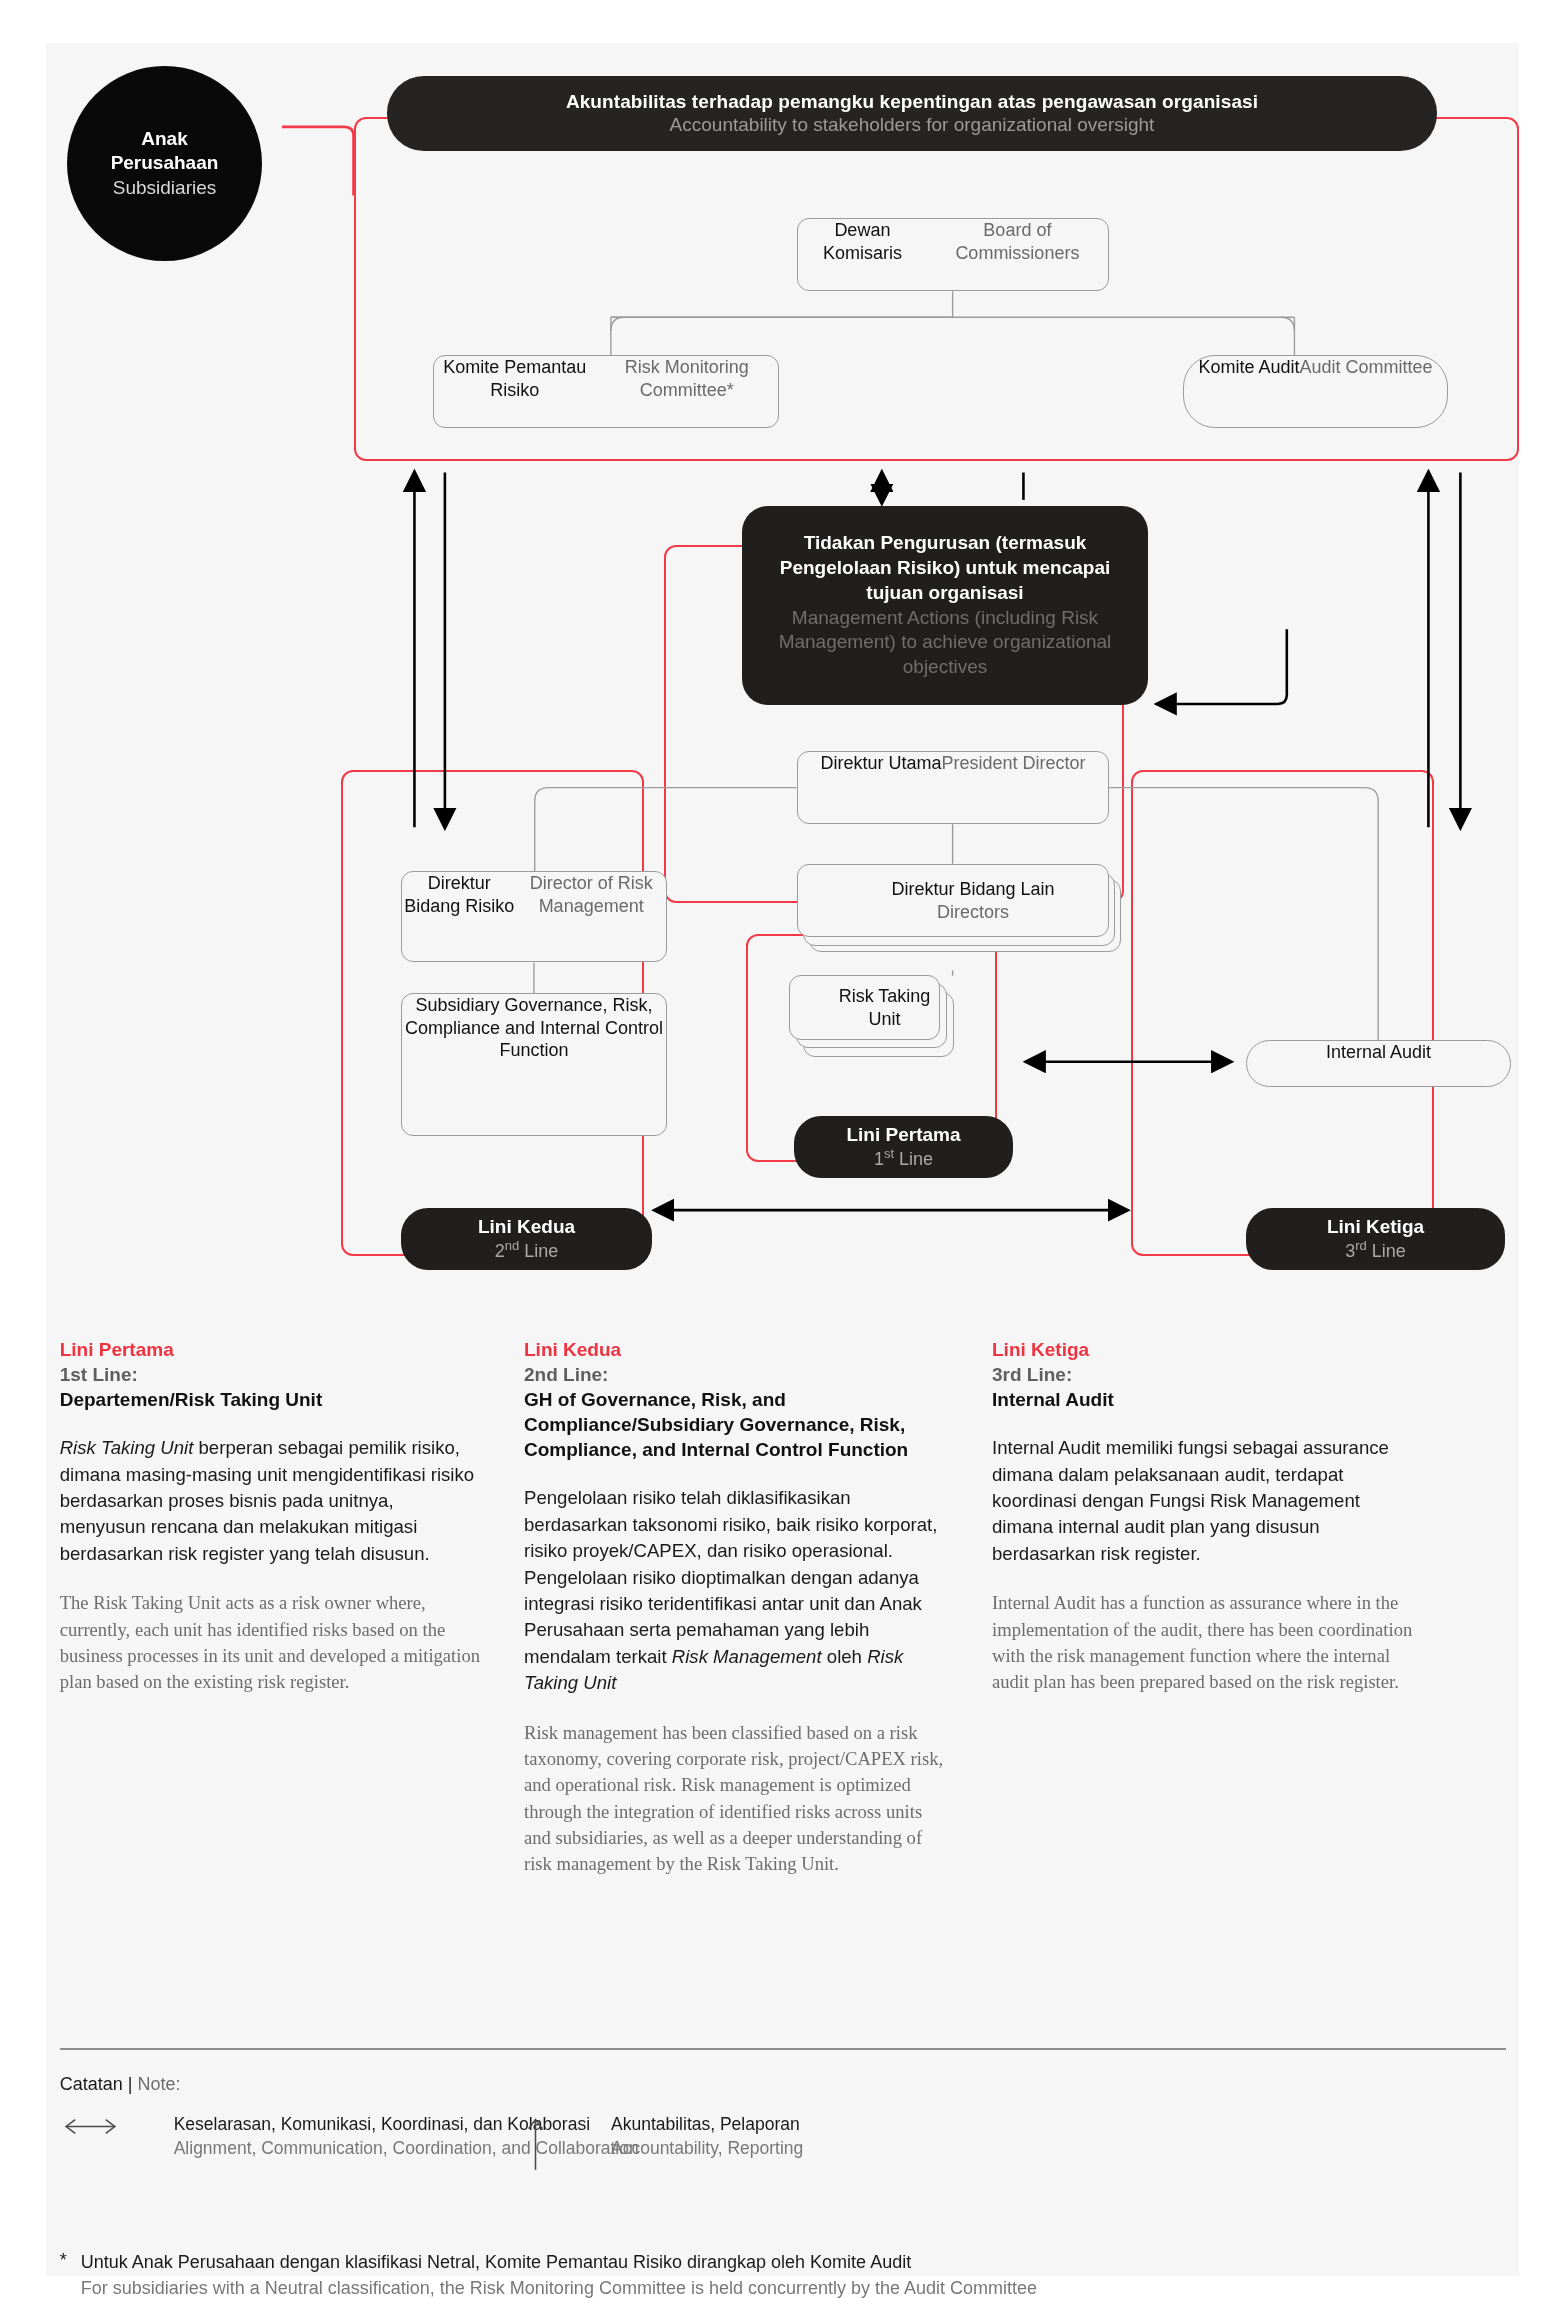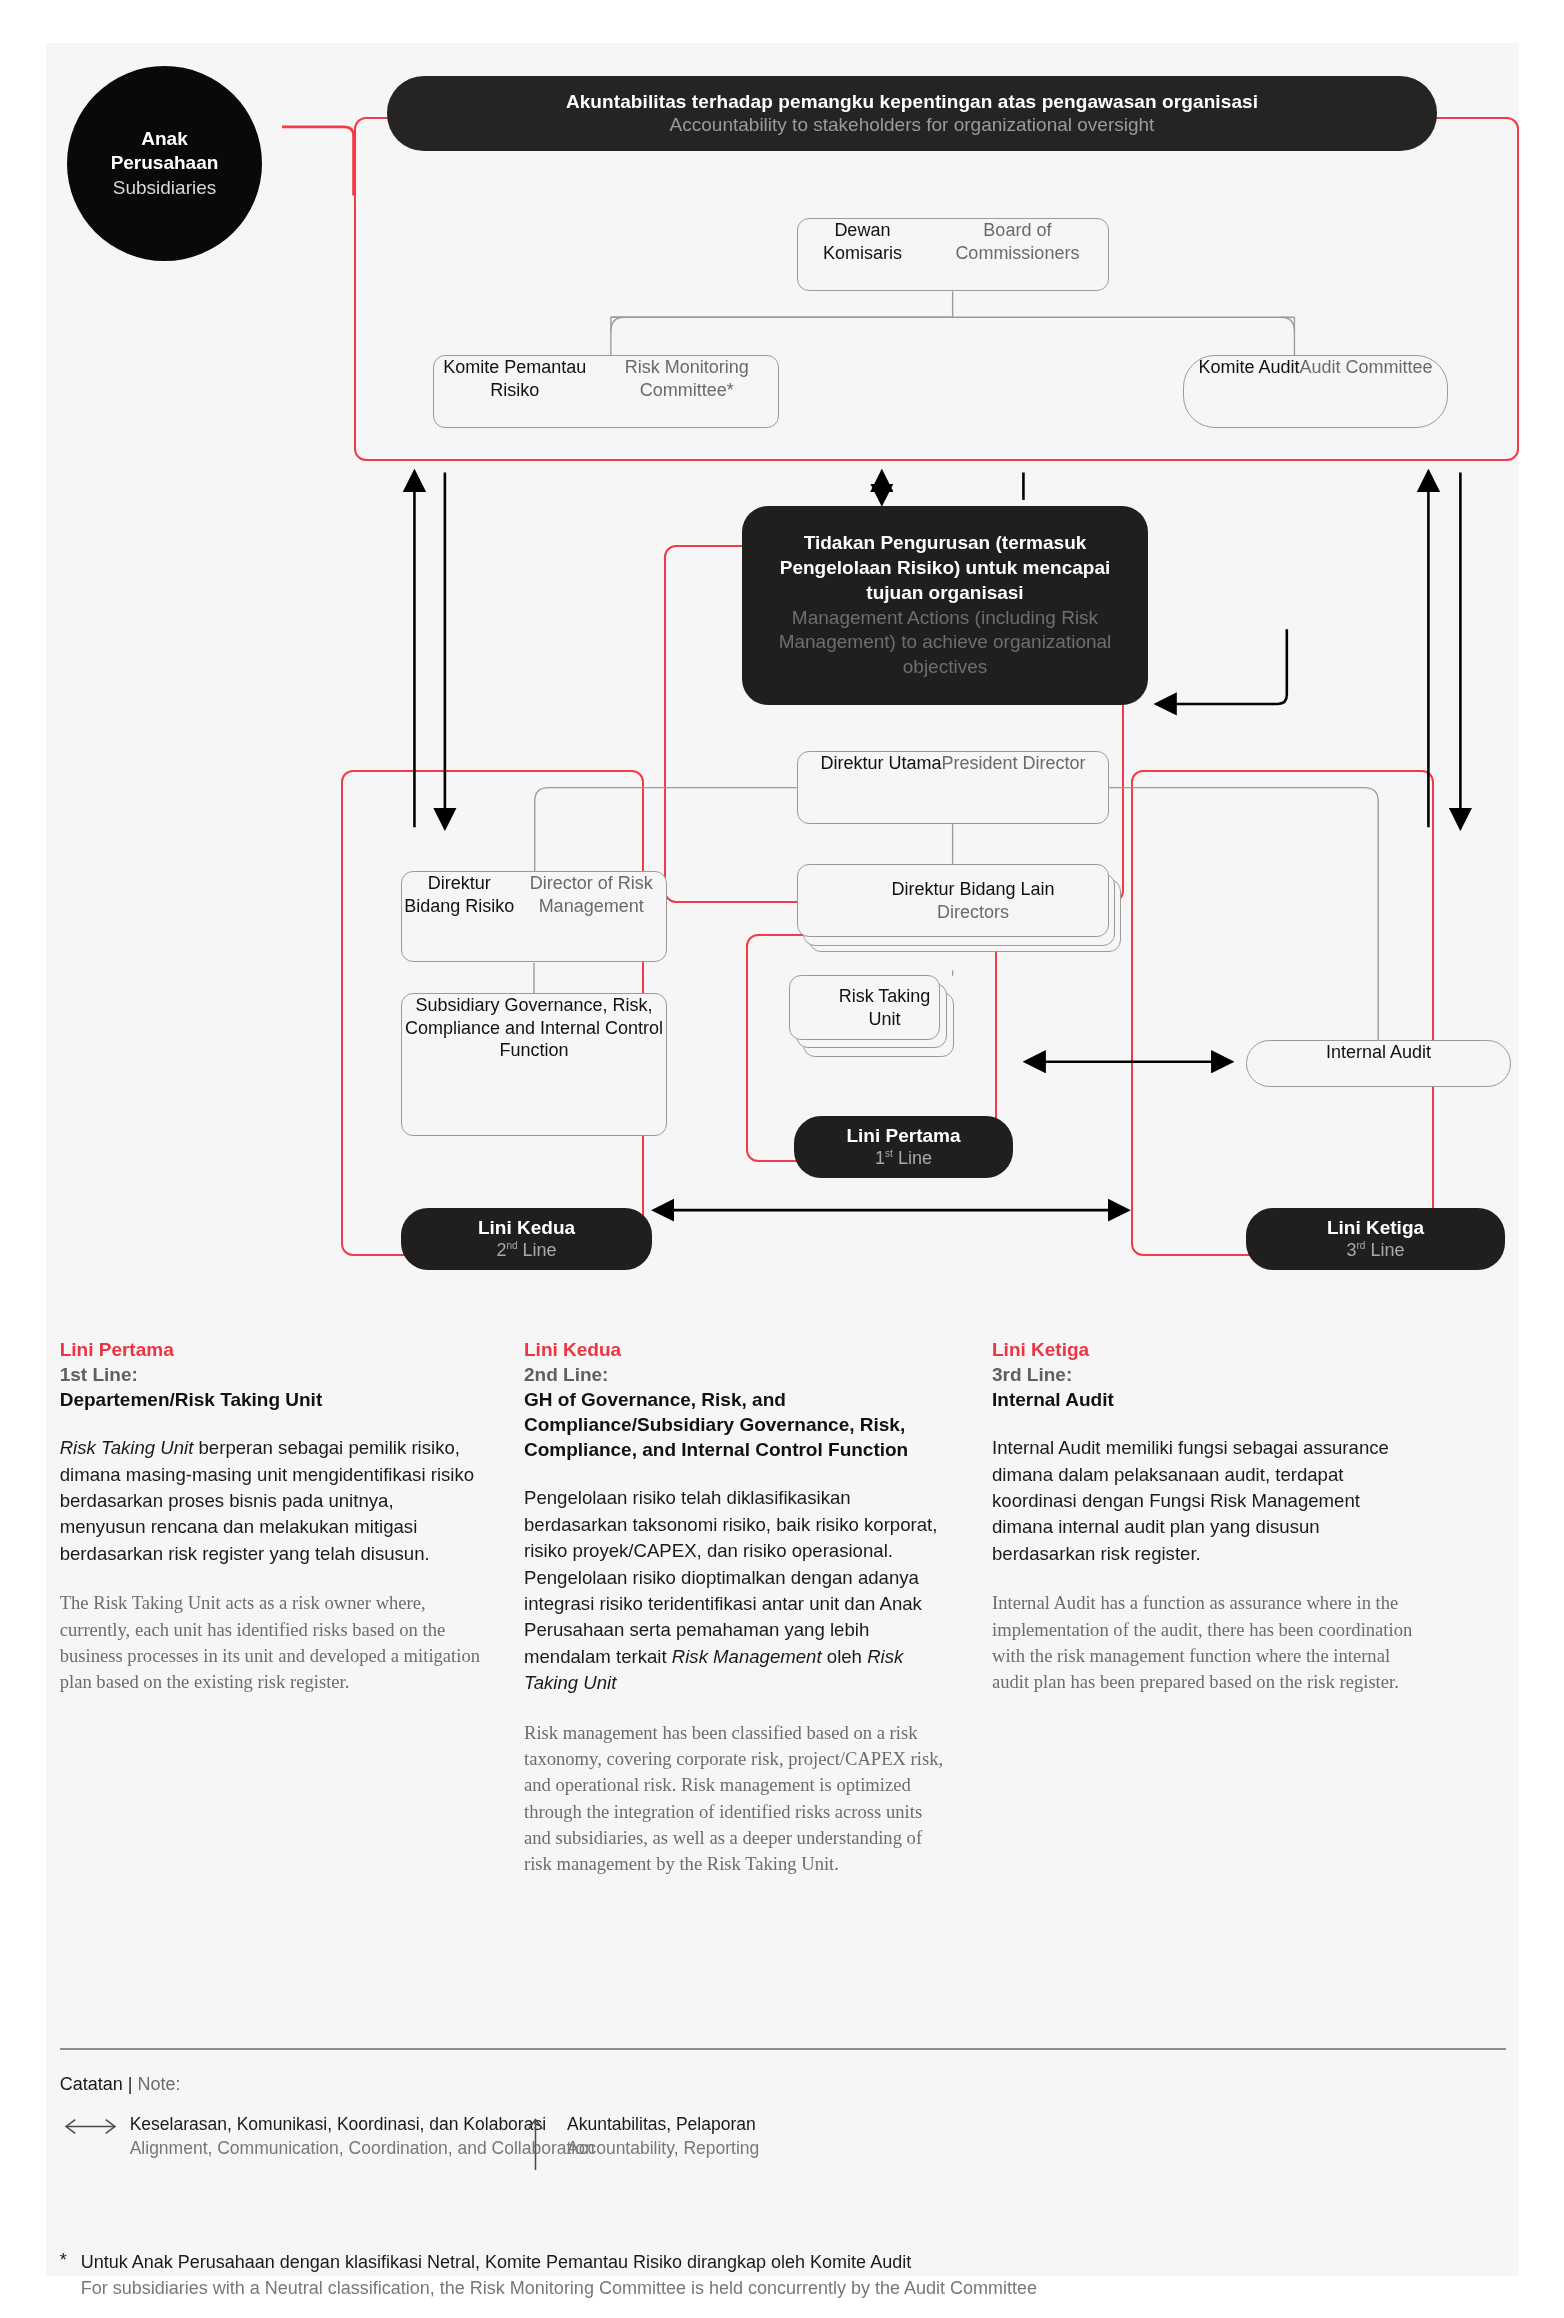--- a/index.html
+++ b/index.html
@@ -84,21 +84,21 @@
   #st-rtu .c2 { left: 6.9px;  top: 8.4px; width: 151px; height: 65px; }
   #st-rtu .c1 { left: 0;    top: 0;    width: 151px; height: 65px; }
 
   .pill {
     position: absolute; background: #211f1e; border-radius: 27px;
     display: flex; flex-direction: column; align-items: center; justify-content: center;
     text-align: center; color: #fff; line-height: 1.22; z-index: 6;
   }
   .pill .id { font-size: 19px; font-weight: bold; }
   .pill .en { font-size: 18px; color: #a9a8a8; }
-  .pill sup { font-size: 10px; vertical-align: super; }
+  .pill sup { font-size: 13px; vertical-align: super; }
   #p-first  { left: 748px;  top: 1073px; width: 219px; height: 62px; }
   #p-second { left: 355px;  top: 1165px; width: 251px; height: 62px; }
   #p-third  { left: 1200px; top: 1165px; width: 259px; height: 62px; }
 
   .mgmt {
     position: absolute; left: 696px; top: 463px;
     width: 406px; height: 199px;
     background: #211f1e; border-radius: 26px;
     display: flex; flex-direction: column; align-items: center; justify-content: center;
     text-align: center; color: #fff; line-height: 1.30; padding: 0 18px; z-index: 5;
@@ -125,21 +125,21 @@
 
   
   .rule { position: absolute; left: 13.7px; top: 2005px; width: 1446px; height: 1.5px; background: #8d8d8d; }
   .note-title { position: absolute; left: 13.7px; top: 2031px; font-size: 18px; color: #1a1a1a; }
   .note-title .en { color: #6d6d6d; }
 
   .legend { position: absolute; top: 2069px; }
   #lg1 { left: 13.7px; }
   #lg2 { left: 478px; }
   #lg3 { left: 946px; }
-  .legend .wrap { display: flex; align-items: flex-start; }
+  .legend .wrap { display: flex; align-items: flex-start; gap: 44px; }
   .legend .glyph { width: 70px; flex: 0 0 70px; padding-top: 3px; }
   .legend .txt .id { font-size: 17.5px; color: #1a1a1a; line-height: 1.38; }
   .legend .txt .en { font-size: 17.5px; color: #787878; line-height: 1.38; }
 
   .footnote { position: absolute; left: 13.7px; top: 2207px; width: 1446px; }
   .footnote .row { display: flex; }
   .footnote .star { width: 21px; flex: 0 0 21px; font-size: 18px; color: #1a1a1a; }
   .footnote .id { font-size: 18px; color: #1a1a1a; line-height: 1.42; }
   .footnote .en { font-size: 18px; color: #787878; line-height: 1.42; }
 </style>

